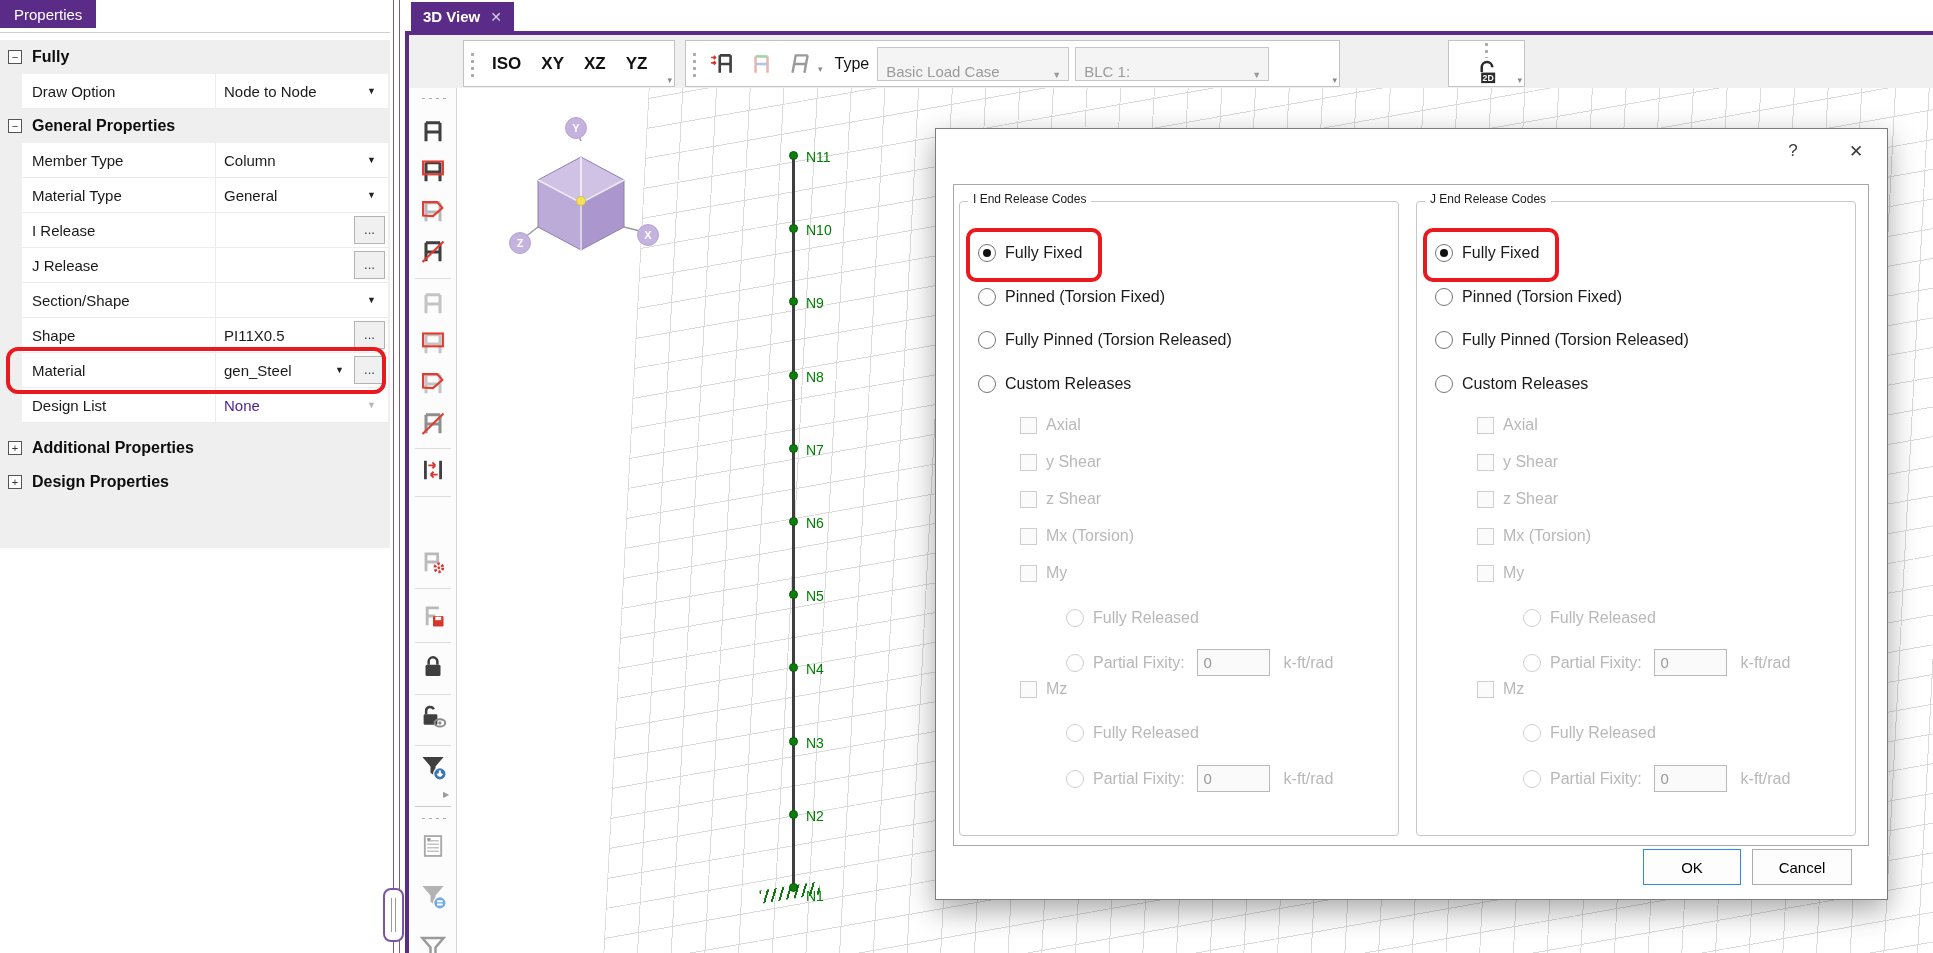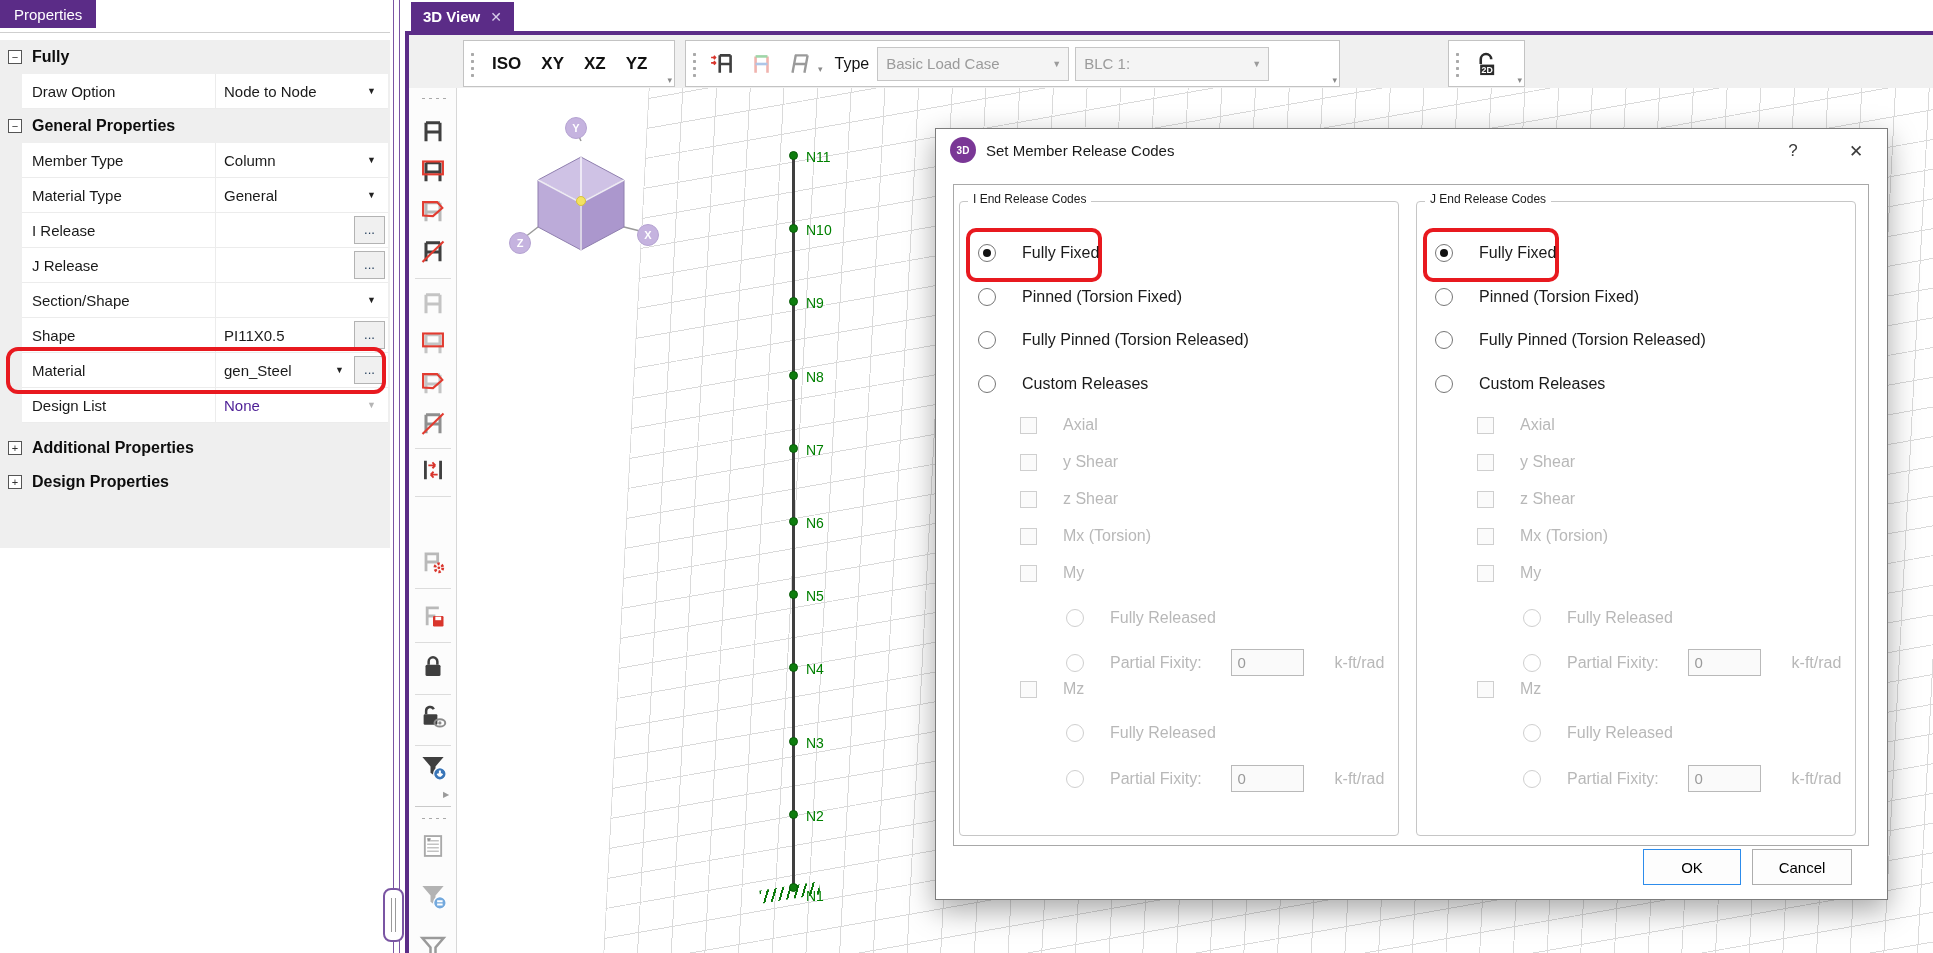--- a/index.html
+++ b/index.html
@@ -47,21 +47,21 @@
   .tgroup { position:absolute; top:5px; height:47px; background:#fff; border:1px solid #c3c3c3;
     display:flex; align-items:center; }
   .grip { width:5px; height:26px; margin:0 7px 0 6px;
     background-image:radial-gradient(#a9a9a9 1.2px, transparent 1.4px); background-size:5px 7px; }
   .viewbtn { font-size:17px; font-weight:600; color:#111; padding:0 10px; background:none; border:none;
     font-family:"Liberation Sans",sans-serif; }
   .corner-arrow { position:absolute; right:2px; bottom:1px; font-size:9px; color:#8a8a8a; }
   .tbicon { width:30px; height:30px; margin:0 4px; display:flex; align-items:center; justify-content:center; }
   .type-label { font-size:16px; color:#111; margin:0 8px 0 10px; }
   .ddown { height:34px; background:#f4f4f4; border:1px solid #c6c6c6; color:#9b9b9b; font-size:15px;
-    display:flex; align-items:center; padding:0 8px; position:relative; margin-right:6px; }
+    display:flex; align-items:flex-end; padding:0 8px; position:relative; margin-right:6px; }
   .ddown .da { position:absolute; right:7px; font-size:9px; color:#9b9b9b; }
 
   
   #ltoolbar { left:409px; top:88px; width:48px; height:865px; background:#fcfcfc;
     border-right:1px solid #d8d8d8; }
   .lt-ico { position:absolute; left:8px; width:32px; height:32px; display:flex;
     align-items:center; justify-content:center; }
   .lt-div { position:absolute; left:6px; width:36px; height:1px; background:#dcdcdc; }
   .griph { position:absolute; left:11px; height:5px; width:26px;
     background-image:radial-gradient(#a9a9a9 1.2px, transparent 1.4px); background-size:7px 5px; }
@@ -90,21 +90,21 @@
   #dlg-icon { width:26px; height:26px; border-radius:50%; background:#7a3796; color:#fff;
     font-size:10px; font-weight:bold; display:flex; align-items:center; justify-content:center;
     margin:0 10px 0 14px; }
   #dlg-title { font-size:15px; }
   .dlg-sysbtn { position:absolute; top:8px; width:34px; height:28px; background:none; border:none;
     font-size:17px; color:#3c3c3c; font-family:"Liberation Sans",sans-serif; }
   #dlg-outer { position:absolute; left:17px; top:55px; width:916px; height:662px; border:1px solid #a8a8a8; }
   .groupbox { position:absolute; top:72px; width:440px; height:635px; border:1px solid #c6c6c6;
     border-radius:4px; }
   .legend { position:absolute; top:-10px; left:8px; background:#fff; padding:0 5px; font-size:12px; }
-  .gr-row { position:absolute; display:flex; align-items:center; font-size:16px;gap:17px; }
+  .gr-row { position:absolute; display:flex; align-items:center; font-size:16px; }
   .radio { width:18px; height:18px; border-radius:50%; border:1px solid #767676; background:#fff;
     position:relative; flex:0 0 18px; }
   .radio.sel::after { content:""; position:absolute; left:4px; top:4px; width:8px; height:8px;
     border-radius:50%; background:#111; }
   .radio.dis { border-color:#cfcfcf; }
   .cb { width:17px; height:17px; border:1px solid #cfcfcf; background:#fbfbfb; flex:0 0 17px; }
   .gr-row .lbl { margin-left:9px; }
   .dis-lbl { color:#b8b8b8; }
   .hlbox { position:absolute; left:6px; top:26px; width:136px; height:54px; border:4px solid #e8191f;
     border-radius:10px; pointer-events:none; }
@@ -276,21 +276,21 @@
       <span>Basic Load Case</span>
       <span class="da">▼</span>
       </div>
     <div class="ddown" style="width:194px;">
       <span>BLC 1:</span>
       <span class="da">▼</span>
       </div>
     <span class="corner-arrow">▾</span>
   </div>
 
-  <div class="tgroup" style="left:1039px; width:77px;">
+  <div class="tgroup" style="left:1039px; width:77px;flex-direction:column;">
     <span class="grip"></span>
     <span class="tbicon">
       <svg width="28" height="28" viewBox="0 0 24 24" fill="none">
         <path d="M7.5 12V8a4.5 4.5 0 0 1 9 0" stroke="#2b2b2b" stroke-width="2.2"></path>
         <rect x="7" y="12.5" width="12" height="9" fill="#2b2b2b"></rect>
         <text x="13" y="19.8" fill="#fff" font-size="7.5" font-weight="bold" text-anchor="middle" font-family="Liberation Sans, sans-serif">2D</text>
         </svg>
       </span>
     <span class="corner-arrow">▾</span>
   </div>
@@ -473,24 +473,20 @@
 <div class="node-dot" style="left:789px; top:663px;"></div>
 <span class="node-label" style="left:806px; top:661px;">N4</span>
 <div class="node-dot" style="left:789px; top:737px;"></div>
 <span class="node-label" style="left:806px; top:735px;">N3</span>
 <div class="node-dot" style="left:789px; top:810px;"></div>
 <span class="node-label" style="left:806px; top:808px;">N2</span>
 <div class="node-dot" style="left:789px; top:883px;"></div>
 <span class="node-label" style="left:806px; top:888px;">N1</span>
 
 <div class="abs" id="dialog">
-  <div id="dlg-titlebar">
-    <span id="dlg-icon">3D</span>
-    <span id="dlg-title">Set Member Release Codes</span>
-  </div>
   <button class="dlg-sysbtn" style="left:840px;">?</button>
   <button class="dlg-sysbtn" style="left:903px;">✕</button>
 
   <div id="dlg-outer"></div>
 
   <div class="groupbox" style="left:23px;">
     <span class="legend">I End Release Codes</span>
     <div class="hlbox"></div>
     <div class="gr-row" style="left:18px; top:42px;">
       <span class="radio sel"></span>

